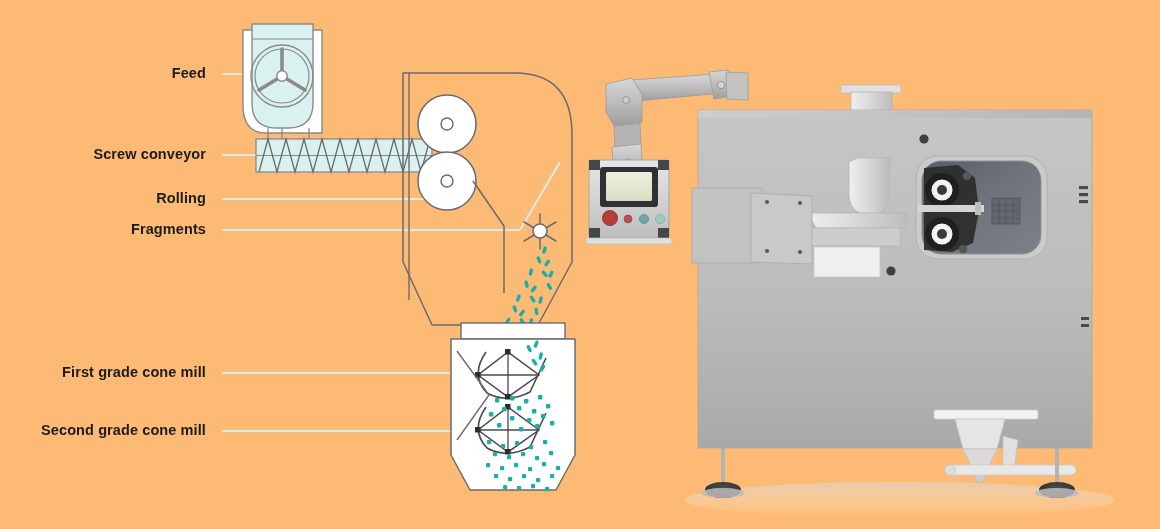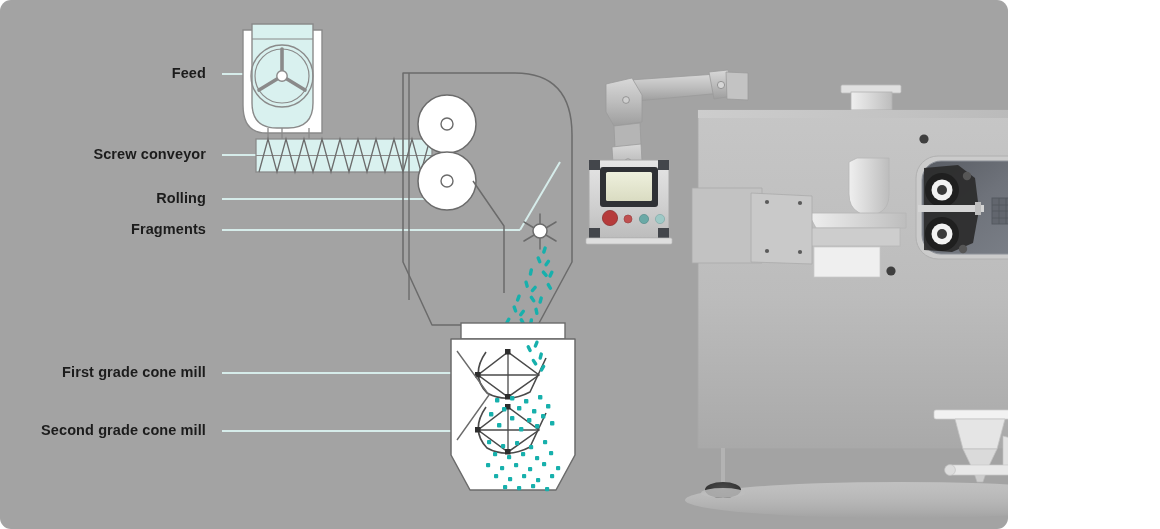--- a/index.html
+++ b/index.html
@@ -5,25 +5,24 @@
   html, body {
     margin: 0;
     padding: 0;
     background: #ffffff;
   }
   body {
     font-family: "Liberation Sans", sans-serif;
   }
   #stage {
     position: relative;
-    width: 1008px;
+    width: 1160px;
     height: 529px;
-    background: #a3a3a3;
+    background: #fdba74;
     overflow: hidden;
-    border-radius: 11px;
   }
   #stage svg {
     position: absolute;
     left: 0;
     top: 0;
   }
   .label-text {
     font-family: "Liberation Sans", sans-serif;
     font-size: 14.5px;
     font-weight: 700;

